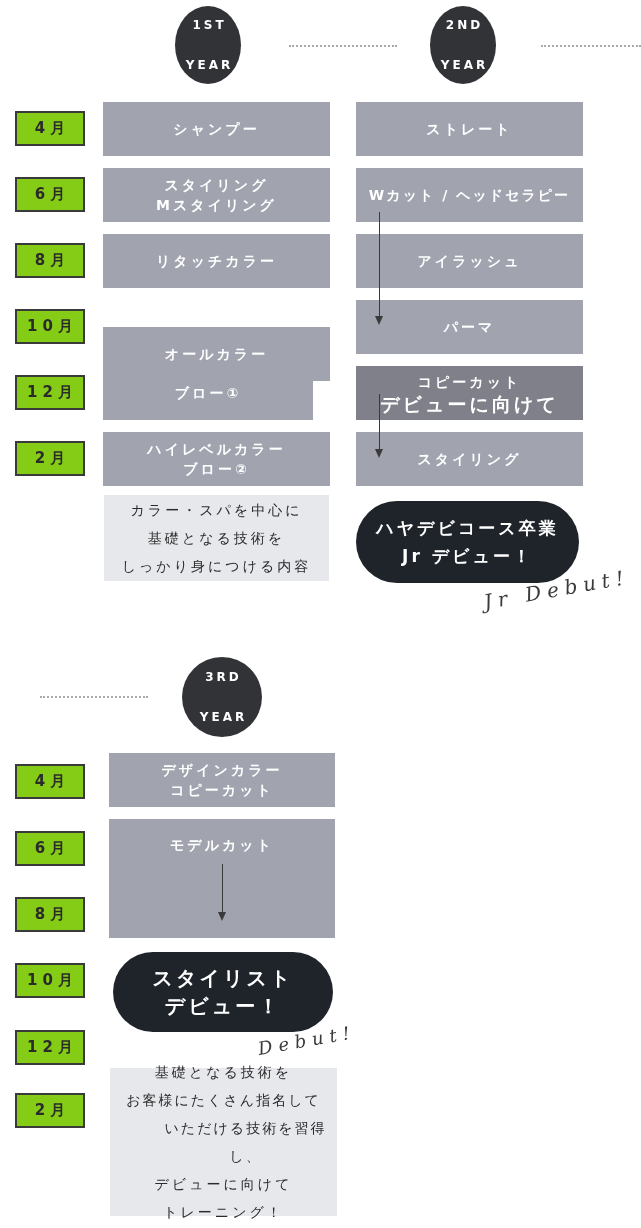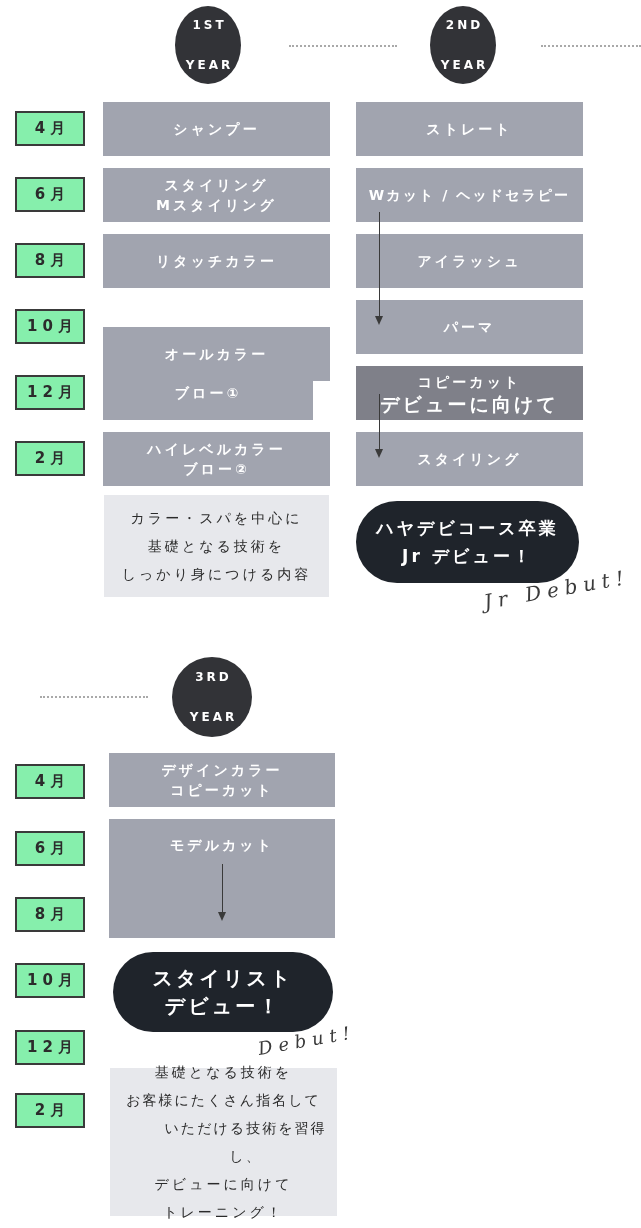--- a/index.html
+++ b/index.html
@@ -3,21 +3,21 @@
 <meta charset="utf-8">
 <style>
   html, body { margin:0; padding:0; background:#ffffff; }
   body { width:641px; height:1228px; position:relative; overflow:hidden;
          font-family:"DejaVu Sans", "Liberation Sans", sans-serif; }
   .abs { position:absolute; box-sizing:border-box; }
   .year { background:#323337; border-radius:50%; color:#fff; display:flex;
           flex-direction:column; align-items:center; justify-content:center;
           font-weight:bold; font-size:12px; letter-spacing:3px; line-height:18px; padding-left:3px;gap:22px; }
   .dots { border-top:2px dotted #a9a9a9; height:0; }
-  .month { border:2px solid #3a3a3a; background:#86efac; color:#2b2b2b; font-weight:bold;
+  .month { border:2px solid #3a3a3a; background:#84cc16; color:#2b2b2b; font-weight:bold;
            font-size:15px; letter-spacing:5px; display:flex; align-items:center; justify-content:center; padding-left:5px; }
   .step { background:#a1a4af; color:#fff; font-weight:bold; font-size:14px; letter-spacing:3px;
           display:flex; flex-direction:column; align-items:center; justify-content:center;
           text-align:center; line-height:20px; }
   .step.dark { background:#7f8089; }
   .note { background:#e7e8ec; color:#2b2b2b; font-size:14px; letter-spacing:3px;
           display:flex; flex-direction:column; align-items:center; justify-content:center;
           text-align:center; line-height:28px; }
   .pill { background:#1f242b; color:#fff; font-weight:bold; border-radius:44px;
           display:flex; flex-direction:column; align-items:center; justify-content:center;
@@ -62,21 +62,21 @@
 <div class="abs step" style="left:103px;top:300px;width:227px;height:54px;margin-top:27px;">
   <span>オールカラー</span>
 </div>
 <div class="abs step" style="left:103px;top:366px;width:210px;height:54px;">
   <span>ブロー①</span>
 </div>
 <div class="abs step" style="left:103px;top:432px;width:227px;height:54px;">
   <span>ハイレベルカラー</span>
   <span>ブロー②</span>
 </div>
-<div class="abs note" style="left:104px;top:495px;width:225px;height:102px;">
+<div class="abs note" style="left:104px;top:495px;width:225px;height:86px;">
   <span>カラー・スパを中心に</span>
   <span>基礎となる技術を</span>
   <span>しっかり身につける内容</span>
 </div>
 
 <div class="abs step" style="left:356px;top:102px;width:227px;height:54px;">
   <span>ストレート</span>
 </div>
 <div class="abs step" style="left:356px;top:168px;width:227px;height:54px;letter-spacing:2px;">
   <span>Wカット / ヘッドセラピー</span>
@@ -100,21 +100,21 @@
 <div class="abs arrow-line" style="left:379px;top:394px;height:56px;"></div>
 <div class="abs arrow-head" style="left:375px;top:449px;"></div>
 
 <div class="abs pill" style="left:356px;top:501px;width:223px;height:82px;font-size:17px;line-height:28px;">
   <span>ハヤデビコース卒業</span>
   <span>Jr デビュー！</span>
 </div>
 <div class="abs script" style="left:486px;top:590px;font-size:20px;">Jr Debut!</div>
 
 <div class="abs dots" style="left:40px;top:696px;width:108px;"></div>
-<div class="abs year" style="left:172px;top:657px;width:80px;height:80px;">
+<div class="abs year" style="left:182px;top:657px;width:80px;height:80px;">
   <span>3RD</span>
   <span>YEAR</span>
 </div>
 
 <div class="abs month" style="left:15px;top:764px;width:70px;height:35px;">4月</div>
 <div class="abs month" style="left:15px;top:831px;width:70px;height:35px;">6月</div>
 <div class="abs month" style="left:15px;top:897px;width:70px;height:35px;">8月</div>
 <div class="abs month" style="left:15px;top:963px;width:70px;height:35px;">10月</div>
 <div class="abs month" style="left:15px;top:1030px;width:70px;height:35px;">12月</div>
 <div class="abs month" style="left:15px;top:1093px;width:70px;height:35px;">2月</div>

